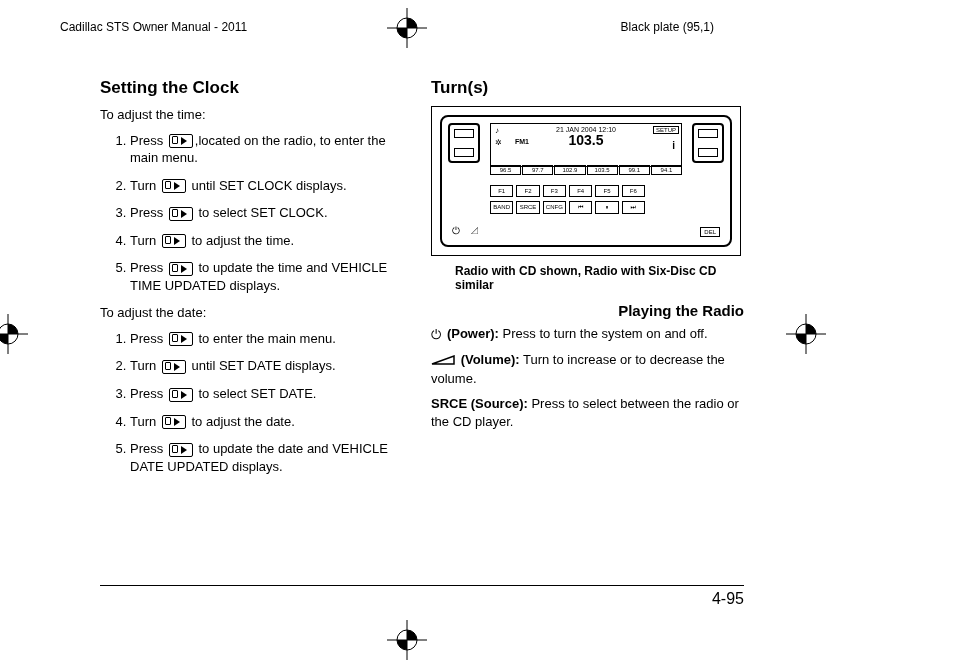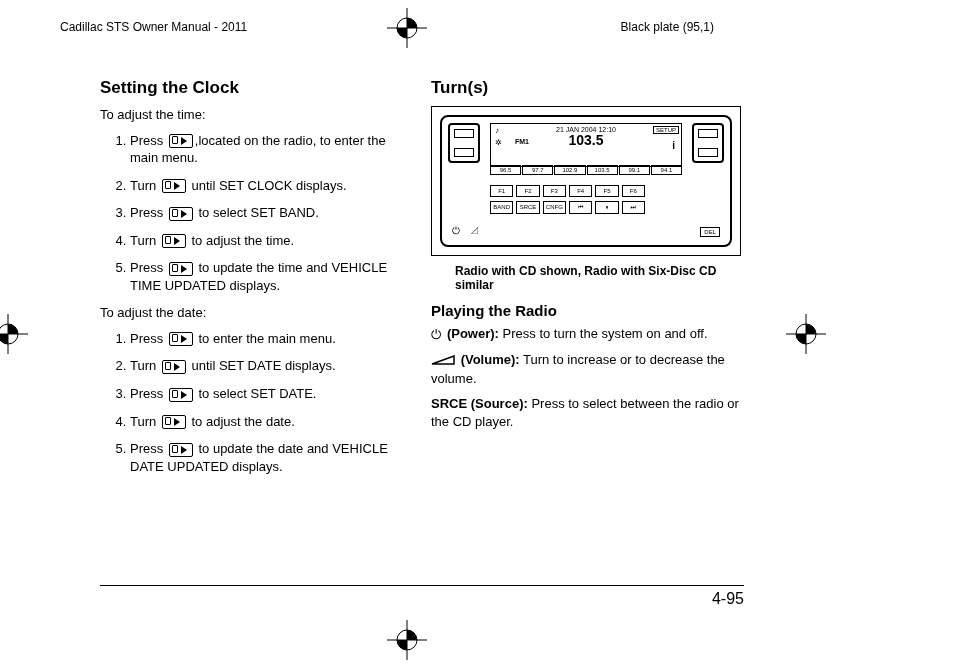--- a/index.html
+++ b/index.html
@@ -53,20 +53,21 @@
   .col { flex: 1; }
   h2 {
     font-size: 17px;
     font-weight: bold;
     margin: 0 0 8px 0;
   }
   h3 {
     font-size: 15px;
     font-weight: bold;
     margin: 8px 0 6px 0;
+    text-align: right;
   }
   p { margin: 4px 0 8px 0; line-height: 1.35; }
   ol {
     margin: 0 0 10px 0;
     padding-left: 30px;
   }
   ol li { margin: 3px 0 10px 0; line-height: 1.35; }
 
   .icon-btn {
     display: inline-block;
@@ -248,21 +249,21 @@
       </svg>
   </div>
 
   <div class="content">
     <div class="col">
       <h2>Setting the Clock</h2>
       <p>To adjust the time:</p>
       <ol id="time-list">
           <li><span>Press </span><span class="icon-btn"></span><span>,located on the radio, to enter the main menu.</span></li>
           <li><span>Turn </span><span class="icon-btn"></span><span> until SET CLOCK displays.</span></li>
-          <li><span>Press </span><span class="icon-btn"></span><span> to select SET BAND.</span></li>
+          <li><span>Press </span><span class="icon-btn"></span><span> to select SET CLOCK.</span></li>
           <li><span>Turn </span><span class="icon-btn"></span><span> to adjust the time.</span></li>
           <li><span>Press </span><span class="icon-btn"></span><span> to update the time and VEHICLE TIME UPDATED displays.</span></li>
         </ol>
       <p>To adjust the date:</p>
       <ol id="date-list">
           <li><span>Press </span><span class="icon-btn"></span><span> to enter the main menu.</span></li>
           <li><span>Turn </span><span class="icon-btn"></span><span> until SET DATE displays.</span></li>
           <li><span>Press </span><span class="icon-btn"></span><span> to select SET DATE.</span></li>
           <li><span>Turn </span><span class="icon-btn"></span><span> to adjust the date.</span></li>
           <li><span>Press </span><span class="icon-btn"></span><span> to update the date and VEHICLE DATE UPDATED displays.</span></li>

